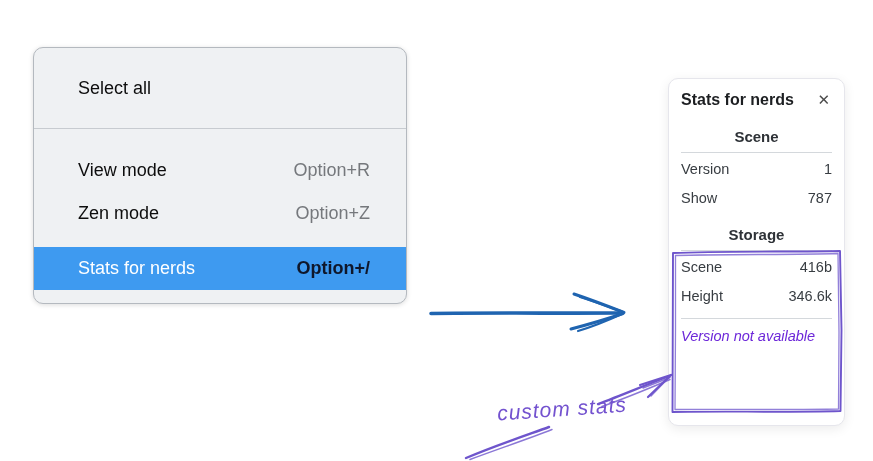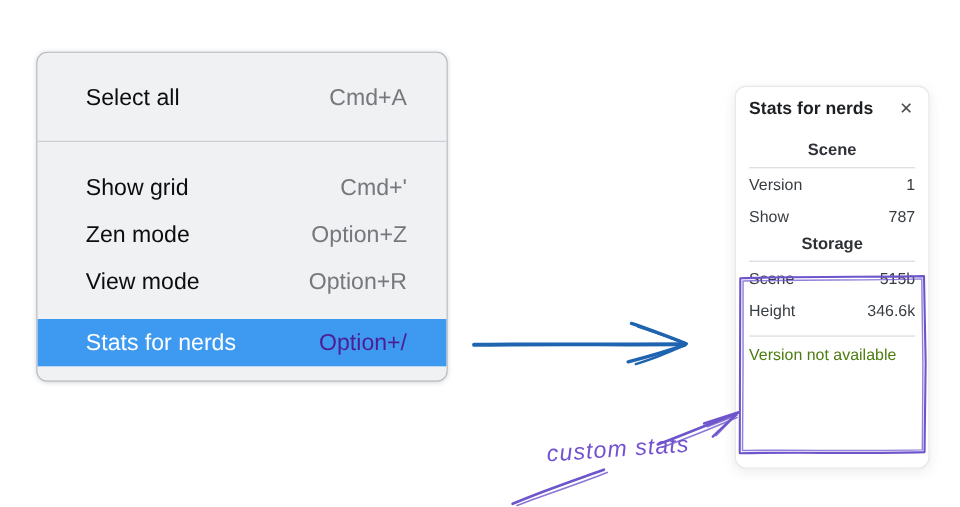--- a/index.html
+++ b/index.html
@@ -4,83 +4,78 @@
 <style>
   html,body { margin:0; padding:0; }
   body { font-family:"Liberation Sans", sans-serif; background:#ffffff; }
   .canvas { position:relative; width:873px; height:461px; background:#ffffff; overflow:hidden; }
 
   
   .menu {
     position:absolute; left:33px; top:47px; width:372px;
     background:#eff1f3; border:1px solid #b4b9bf; border-radius:10px;
     box-shadow:0 1px 5px rgba(0,0,0,0.14);
-    font-size:21px; overflow:hidden;
+    font-size:18px; overflow:hidden;
   }
   .menu-group-top { padding:19px 0 18px; }
   .menu-group-bottom { padding:20px 0 13px; }
   .menu-divider { height:1px; background:#c7cbd0; }
   .menu-item {
     height:43px; display:flex; align-items:center; justify-content:space-between;
     padding:0 36px 0 44px; color:#0d0d0d; cursor:default; white-space:nowrap;
   }
   .menu-item .shortcut { color:#75787c; }
   .menu-item.highlighted { background:#3e9af0; color:#ffffff; margin-top:12px; }
-  .menu-item.highlighted .shortcut { color:#4c1d95; }
+  .menu-item.highlighted .shortcut { color:#0f172a;font-weight:bold; }
 
   
   .panel {
     position:absolute; left:668px; top:78px; width:177px; height:348px;
     box-sizing:border-box; background:#ffffff;
     border:1px solid #e6e6ec; border-radius:10px;
     box-shadow:0 3px 12px rgba(0,0,0,0.08);
     padding:11px 12px; font-size:14.5px; color:#383d42;
   }
   .panel-header { display:flex; justify-content:space-between; align-items:center; }
   .panel-title { font-weight:bold; font-size:16px; color:#1d1f22; }
   .close-btn { color:#4c4c4c; font-size:15px; line-height:1; cursor:pointer; padding:2px; }
-  .section-header { text-align:center; font-weight:bold; font-size:15px; color:#2e3237; }
+  .section-header { text-align:center; font-weight:bold; font-size:15px; color:#2e3237; margin-top:13px; }
   .section-header.first { margin-top:19px; }
   .panel hr { border:none; border-top:1px solid #d4d8dc; margin:7px 0 2px; }
   .stat-row { display:flex; justify-content:space-between; line-height:29px; }
-  .stat-note { line-height:30px; color:#4d7c0f; }
+  .stat-note { line-height:30px; color:#6d28d9;font-style:italic; }
 
   
   .overlay { position:absolute; left:0; top:0; width:873px; height:461px; pointer-events:none; }
   .custom-stats-label {
     position:absolute; left:497px; top:396px; width:160px;
     font-size:21px; font-style:italic; letter-spacing:1px;
     color:#7352cf; transform:rotate(-4deg); white-space:nowrap;
   }
 </style>
 </head>
 <body>
 
 <div class="canvas">
 
   <div class="menu">
     <div class="menu-group-top">
       <div class="menu-item">
         <span>Select all</span>
-        <span class="shortcut">Cmd+A</span>
       </div>
     </div>
     <div class="menu-divider"></div>
     <div class="menu-group-bottom">
       <div class="menu-item">
-        <span>Show grid</span>
-        <span class="shortcut">Cmd+'</span>
+        <span>View mode</span>
+        <span class="shortcut">Option+R</span>
       </div>
       <div class="menu-item">
         <span>Zen mode</span>
         <span class="shortcut">Option+Z</span>
-      </div>
-      <div class="menu-item">
-        <span>View mode</span>
-        <span class="shortcut">Option+R</span>
       </div>
       <div class="menu-item highlighted">
         <span>Stats for nerds</span>
         <span class="shortcut">Option+/</span>
       </div>
     </div>
   </div>
 
   <div class="panel">
     <div class="panel-header">
@@ -96,21 +91,21 @@
     </div>
     <div class="stat-row">
       <span>Show</span>
       <span>787</span>
     </div>
 
     <div class="section-header">Storage</div>
     <hr>
     <div class="stat-row">
       <span>Scene</span>
-      <span>515b</span>
+      <span>416b</span>
     </div>
     <div class="stat-row">
       <span>Height</span>
       <span>346.6k</span>
     </div>
 
     <hr>
     <div class="stat-note">Version not available</div>
   </div>
 

